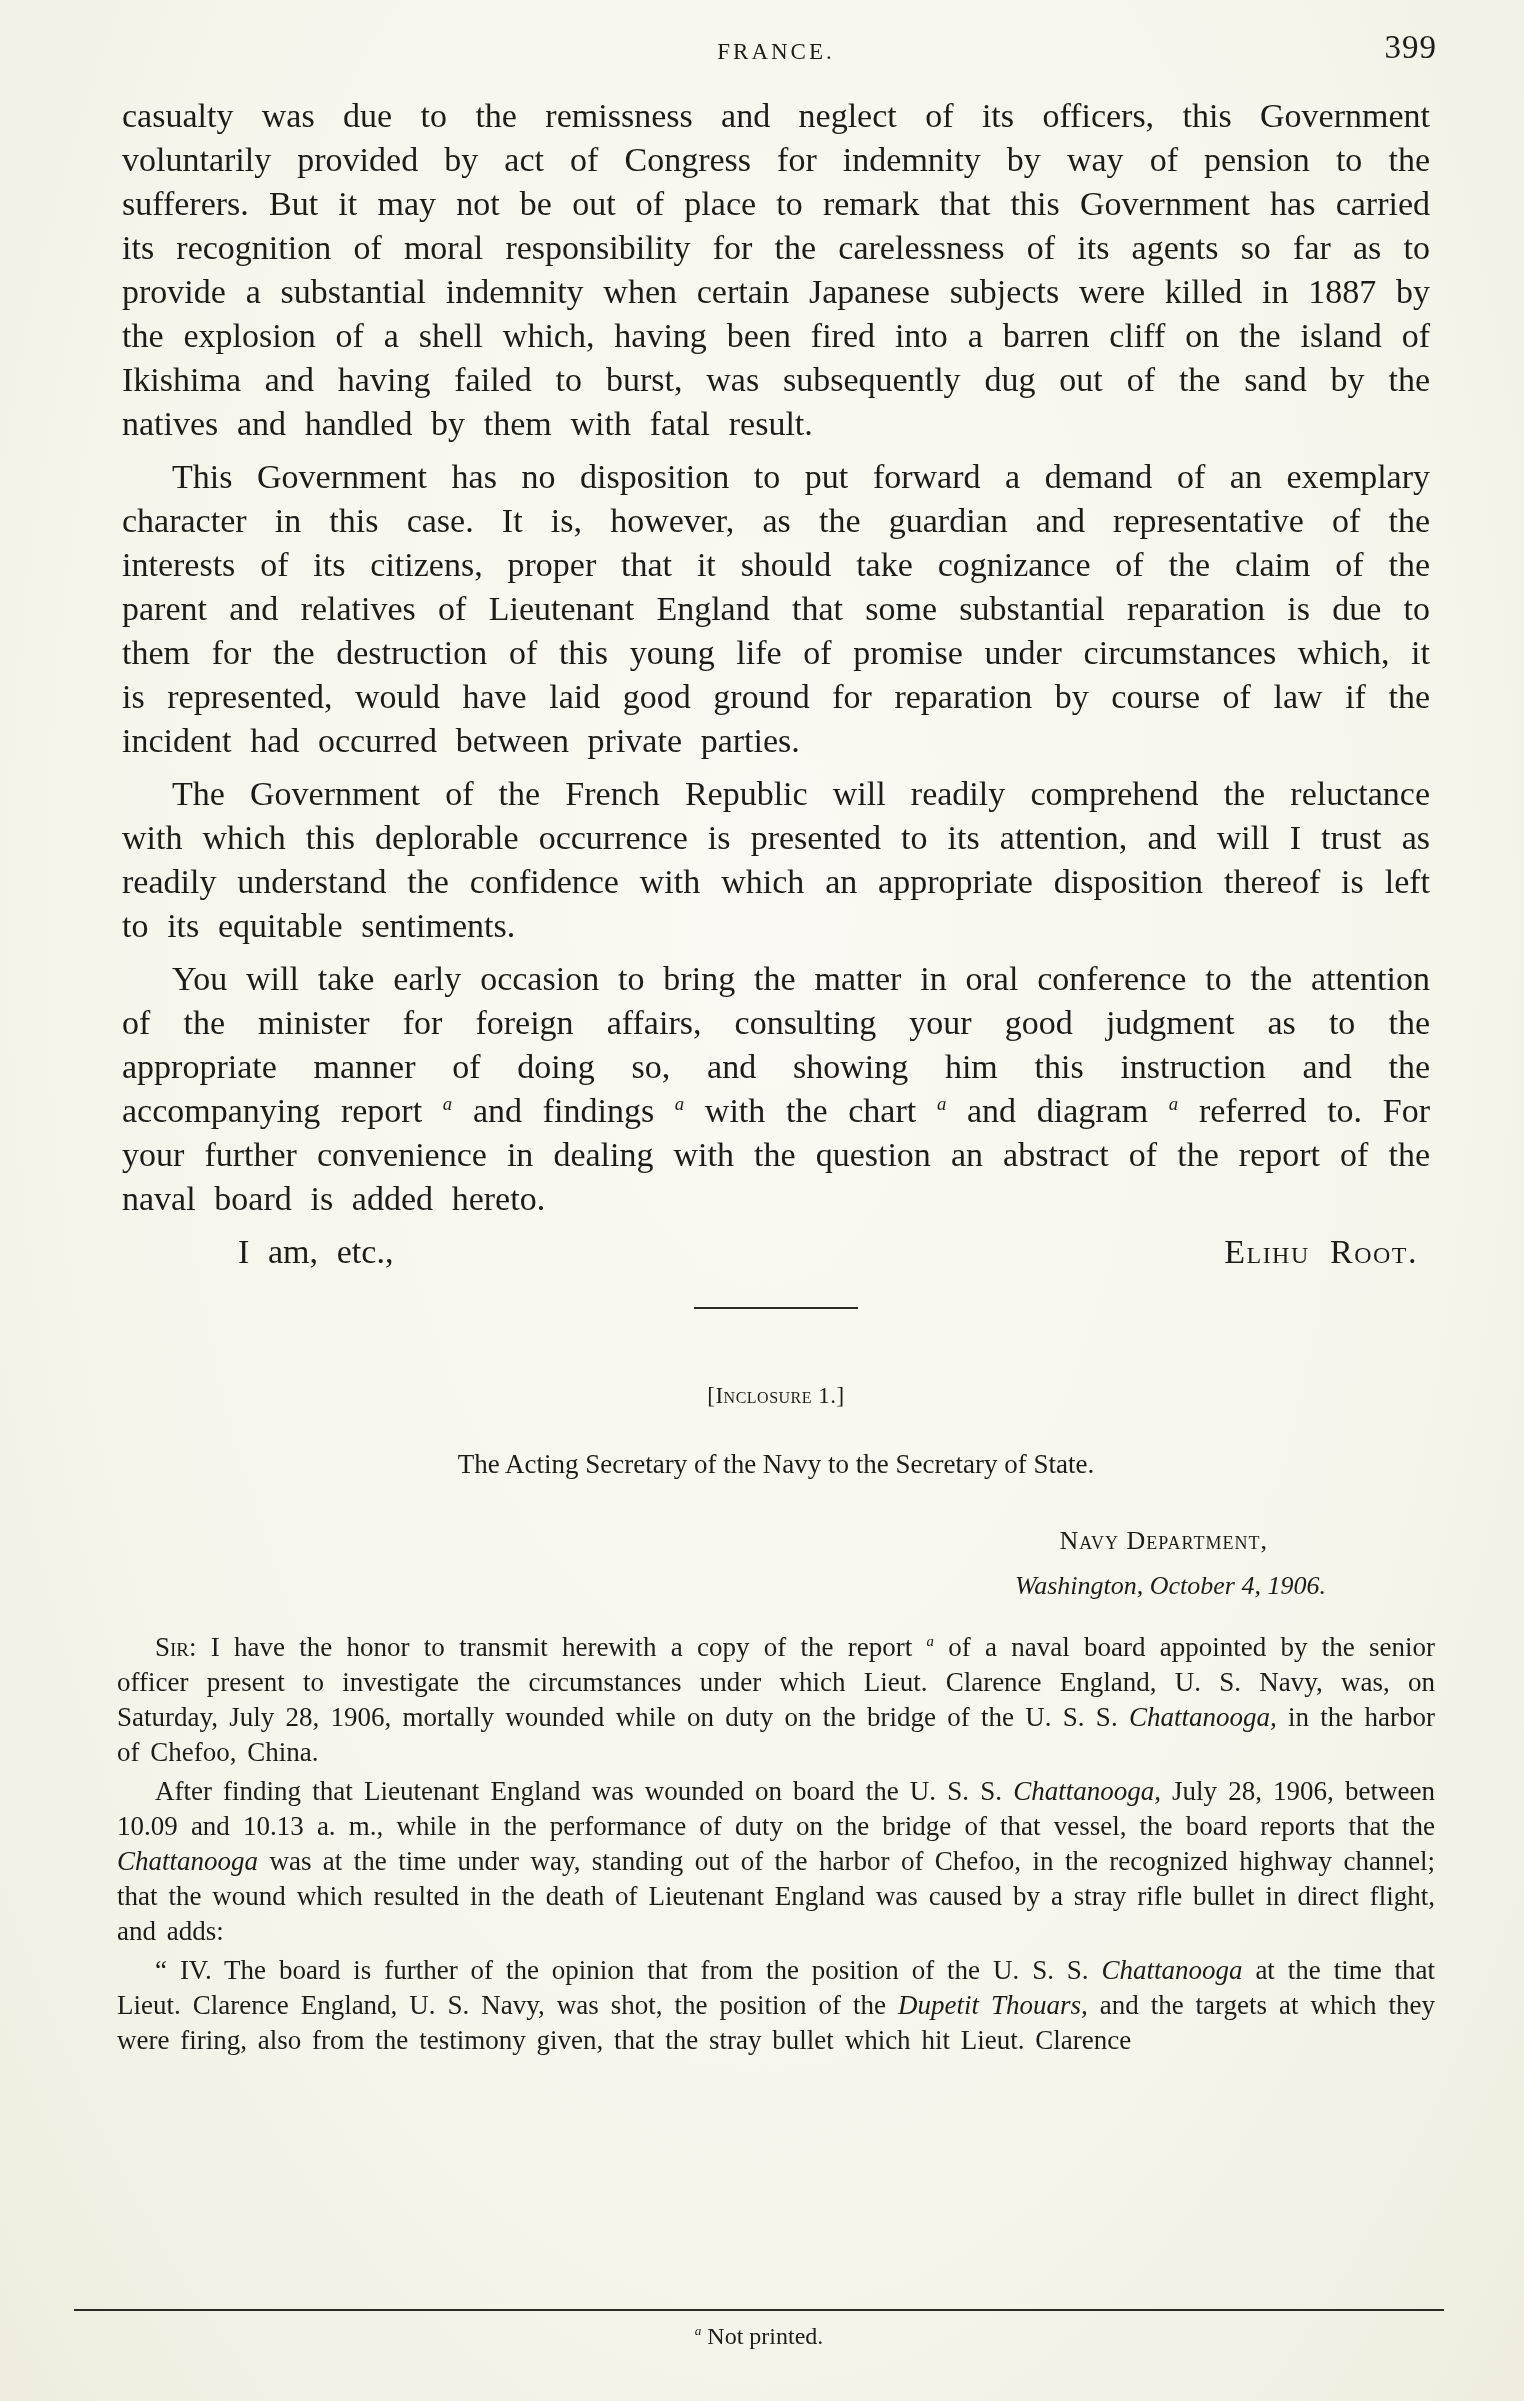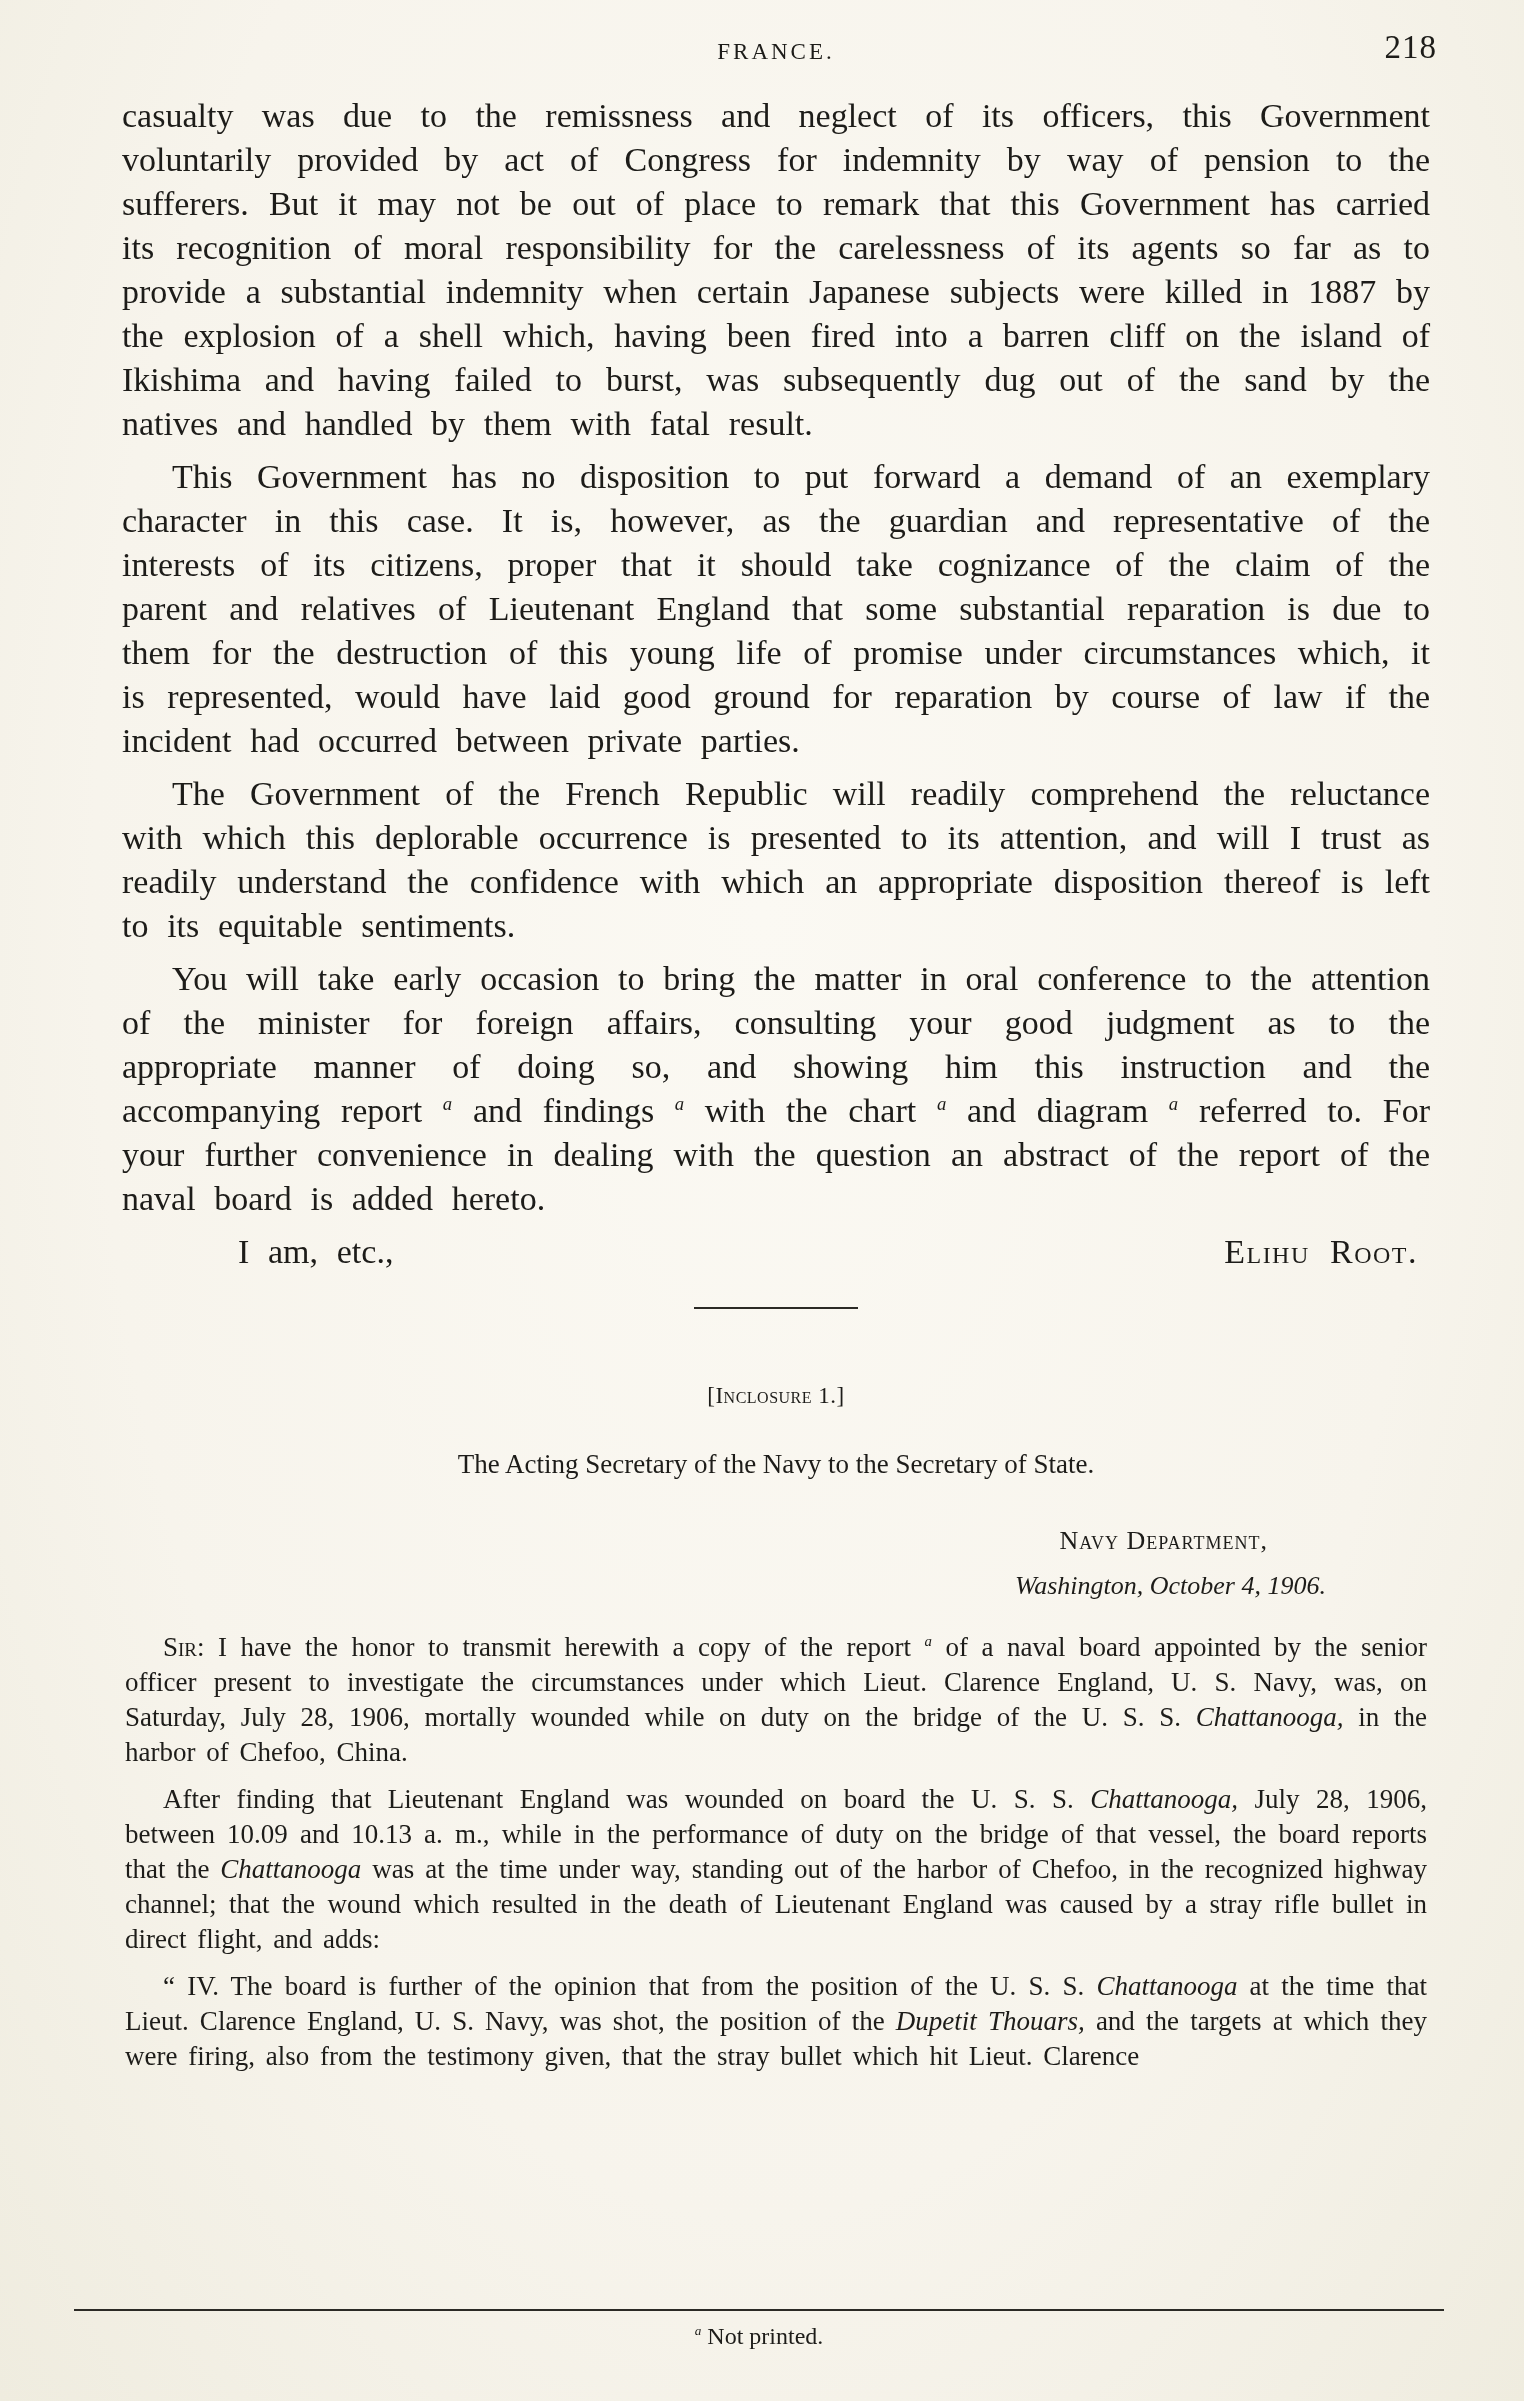--- a/index.html
+++ b/index.html
@@ -41,35 +41,35 @@
   }
 
   
   .inclosure { margin-top: 74px; }
   .inclosure-label { text-align: center; font-size: 23px; font-variant: small-caps; letter-spacing: 0.5px; }
   .inclosure-title { text-align: center; font-size: 27px; margin-top: 40px; }
   .dateline { text-align: right; font-size: 26px; }
   .dateline.dept  { margin-top: 46px; padding-right: 171px; font-variant: small-caps; letter-spacing: 1px; }
   .dateline.place { margin-top: 15px; padding-right: 113px; font-style: italic; }
   .inclosure-body { margin-top: 29px; font-size: 27px; line-height: 35px; text-align: justify; word-spacing: 0.15em; }
-  .inclosure-body .ipara { margin: 12px; text-indent: 38px; }
+  .inclosure-body .ipara { margin: 4px; text-indent: 38px; }
 
   
   .footnote-area { position: absolute; left: 74px; right: 80px; bottom: 51px; }
   .footnote-rule { height: 0; border-top: 2px solid #2b2a25; }
   .footnote { text-align: center; font-size: 24px; margin-top: 12px; }
 </style>
 </head>
 <body>
 
 <div class="page">
 
   <header class="running-head">
     <span class="head-title">FRANCE.</span>
-    <span class="page-number">218</span>
+    <span class="page-number">399</span>
   </header>
 
   <section class="letter">
     <p class="para first"><span>casualty was due to the remissness and neglect of its officers, this Government voluntarily provided by act of Congress for indemnity by way of pension to the sufferers.  But it may not be out of place to remark that this Government has carried its recognition of moral responsibility for the carelessness of its agents so far as to provide a substantial indemnity when certain Japanese subjects were killed in 1887 by the explosion of a shell which, having been fired into a barren cliff on the island of Ikishima and having failed to burst, was subsequently dug out of the sand by the natives and handled by them with fatal result.</span></p>
     <p class="para"><span>This Government has no disposition to put forward a demand of an exemplary character in this case.  It is, however, as the guardian and representative of the interests of its citizens, proper that it should take cognizance of the claim of the parent and relatives of Lieutenant England that some substantial reparation is due to them for the destruction of this young life of promise under circumstances which, it is represented, would have laid good ground for reparation by course of law if the incident had occurred between private parties.</span></p>
     <p class="para"><span>The Government of the French Republic will readily comprehend the reluctance with which this deplorable occurrence is presented to its attention, and will I trust as readily understand the confidence with which an appropriate disposition thereof is left to its equitable sentiments.</span></p>
     <p class="para"><span>You will take early occasion to bring the matter in oral conference to the attention of the minister for foreign affairs, consulting your good judgment as to the appropriate manner of doing so, and showing him this instruction and the accompanying report </span><span class="sup">a</span><span> and findings </span><span class="sup">a</span><span> with the chart </span><span class="sup">a</span><span> and diagram </span><span class="sup">a</span><span> referred to.  For your further convenience in dealing with the question an abstract of the report of the naval board is added hereto.</span></p>
     <div class="closing-line">
       <span class="closing">I am, etc.,</span>
       <span class="signature sc">Elihu Root.</span>

